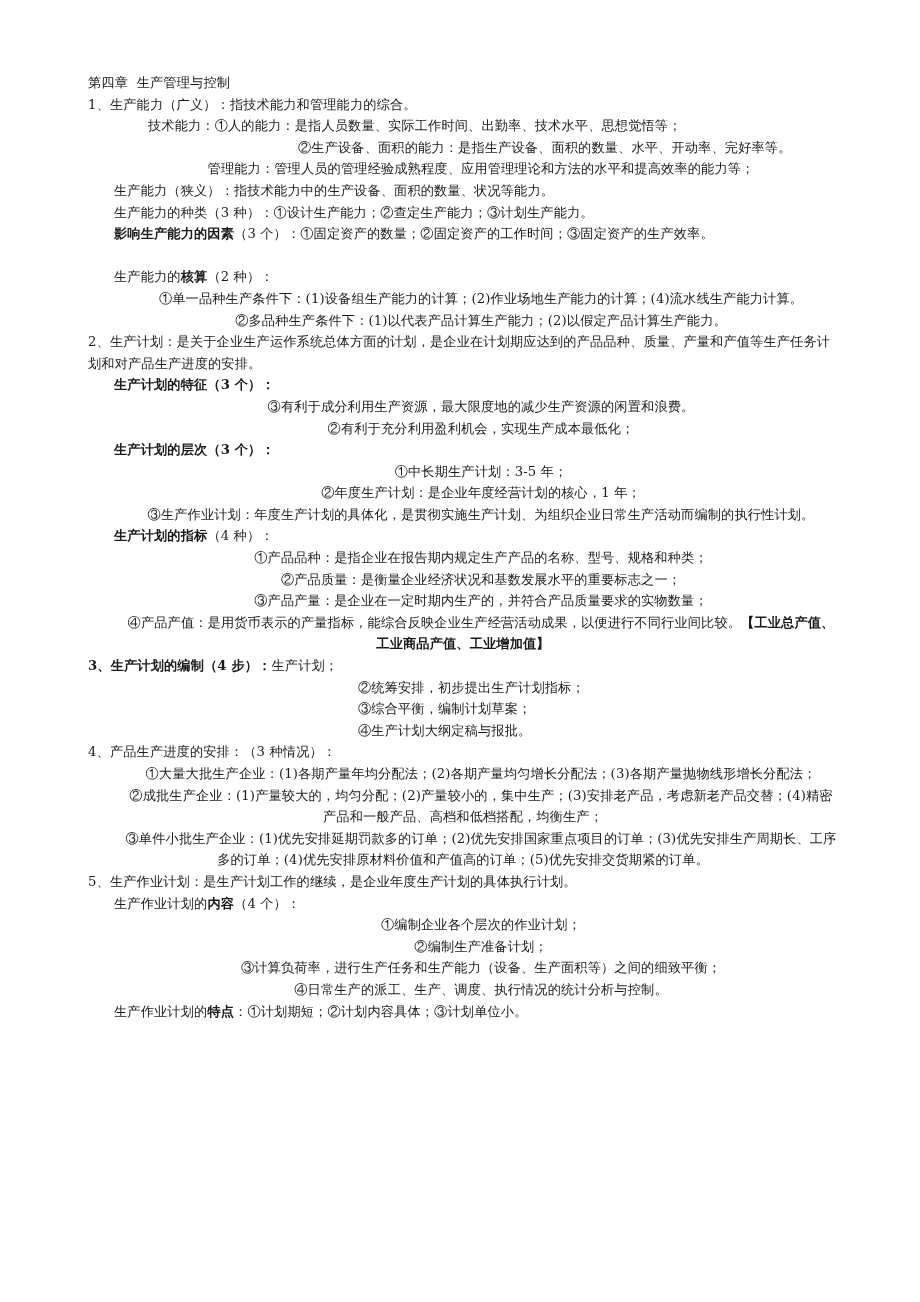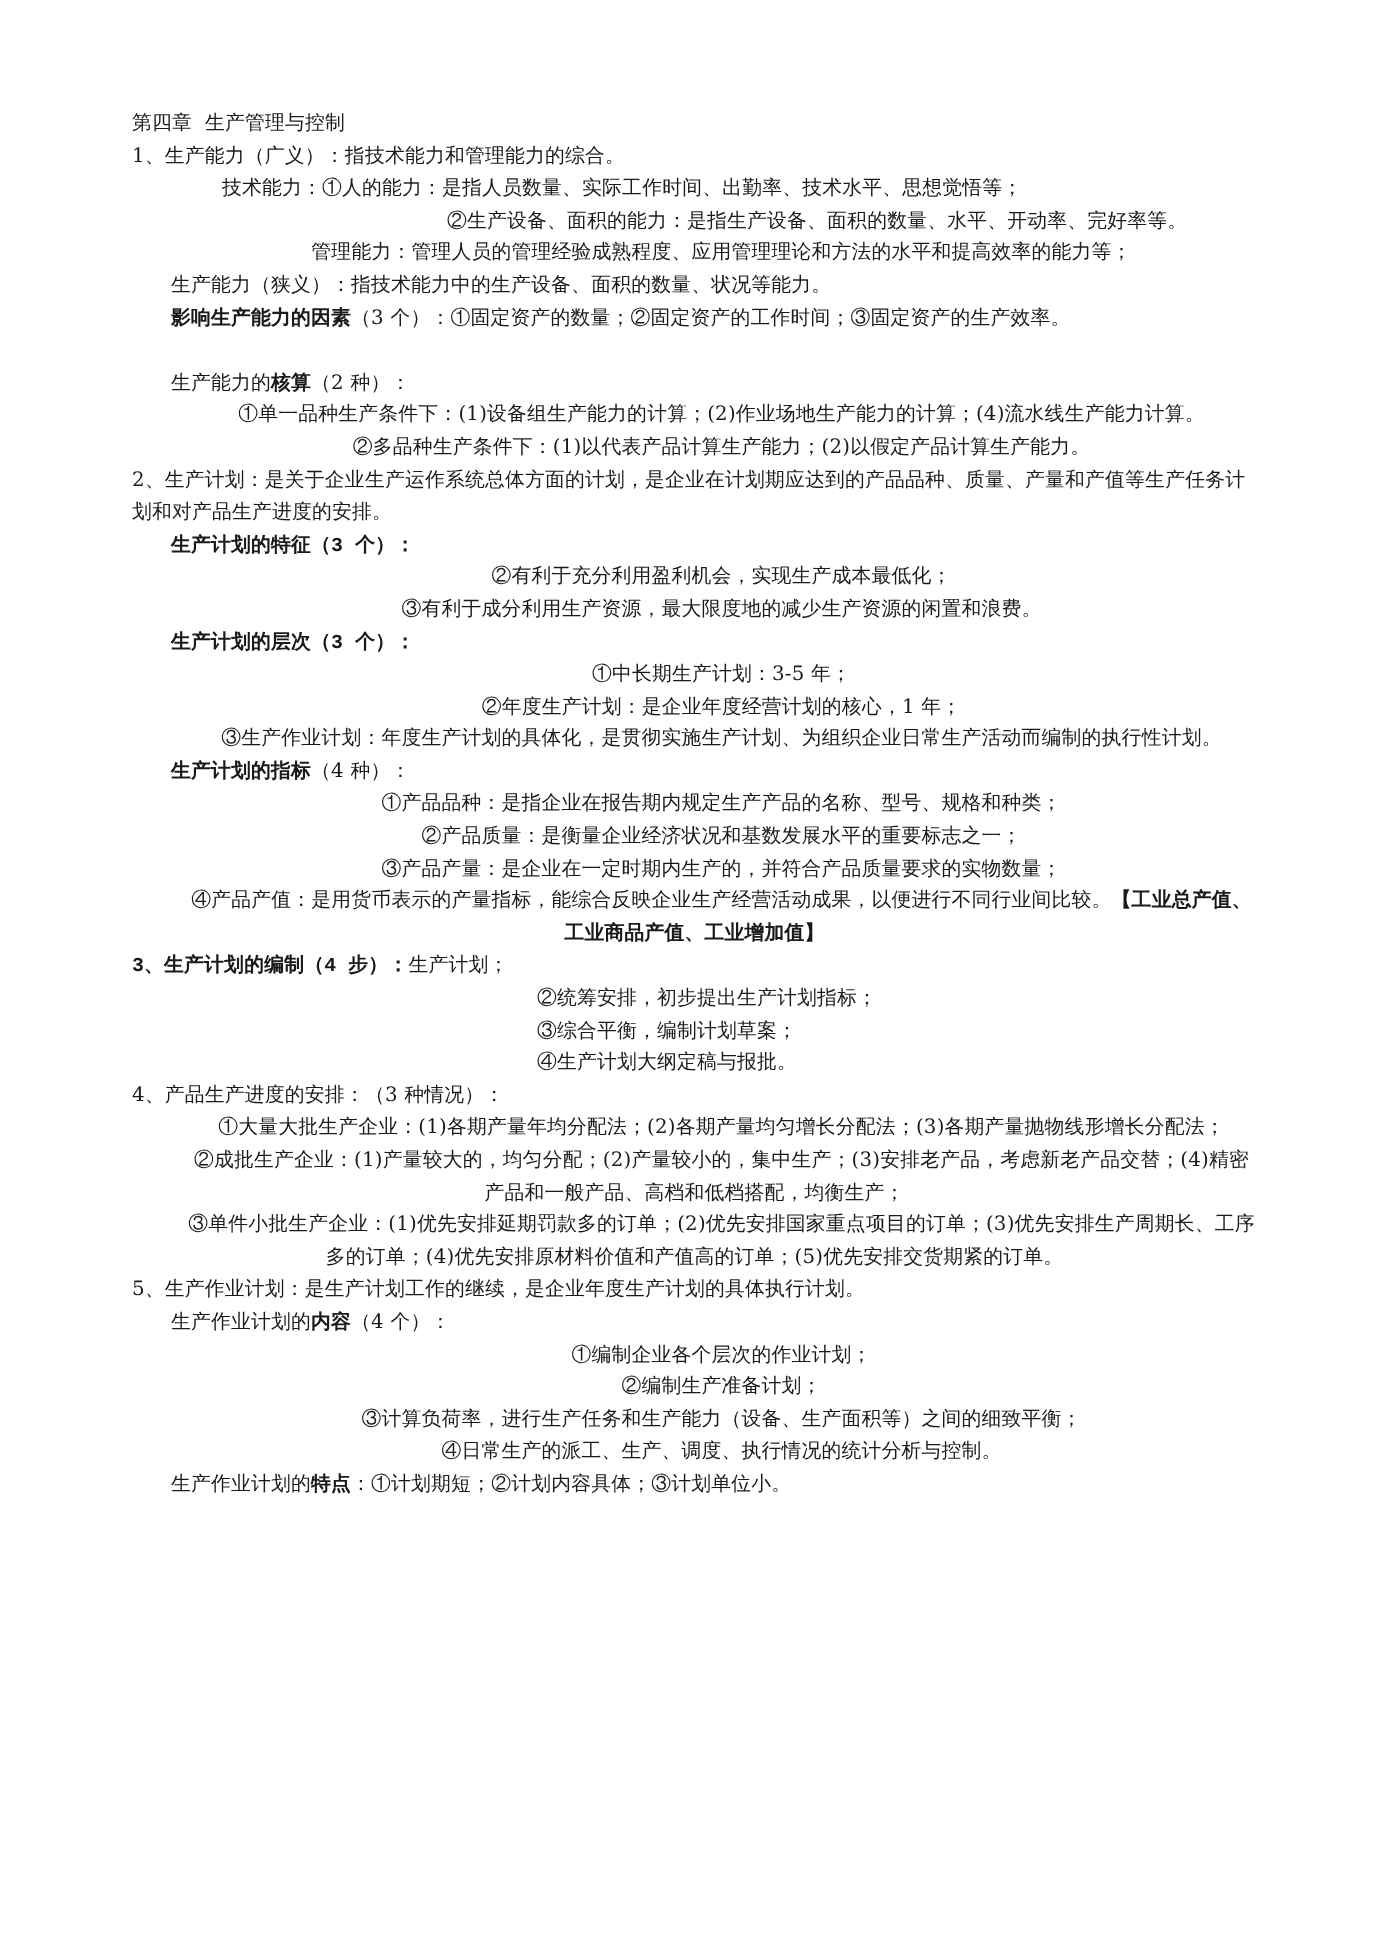--- a/index.html
+++ b/index.html
@@ -36,45 +36,46 @@
     padding: 0;
   }
   
   .ind0  { text-indent: 0px; }
   .ind2  { text-indent: 26px; }
   .ind3  { text-indent: 36px; text-align: center; }
   .ind4  { text-indent: 60px; }
   .ind5  { text-indent: 210px; }
   .ind6  { text-indent: 270px; }
   .blank { height: 21.6px; }
-  b, .bold { font-weight: bold; font-family: Liberation Mono, monospace; }
+  b, .bold { font-weight: bold; }
 </style>
 </head>
 <body>
 
 <div id="page">
   <div class="doc-body">
 
     <p class="line ind0">第四章  生产管理与控制</p>
 
     <p class="line ind0">1、生产能力（广义）：指技术能力和管理能力的综合。</p>
     <p class="line ind4">技术能力：①人的能力：是指人员数量、实际工作时间、出勤率、技术水平、思想觉悟等；</p>
     <p class="line ind5">②生产设备、面积的能力：是指生产设备、面积的数量、水平、开动率、完好率等。</p>
     <p class="line ind3">管理能力：管理人员的管理经验成熟程度、应用管理理论和方法的水平和提高效率的能力等；</p>
     <p class="line ind2">生产能力（狭义）：指技术能力中的生产设备、面积的数量、状况等能力。</p>
+    <p class="line ind2">生产能力的种类（3 种）：①设计生产能力；②查定生产能力；③计划生产能力。</p>
     <p class="line ind2"><b>影响生产能力的因素</b><span>（3 个）：①固定资产的数量；②固定资产的工作时间；③固定资产的生产效率。</span></p>
     <p class="line blank">&nbsp;</p>
     <p class="line ind2"><span>生产能力的</span><b>核算</b><span>（2 种）：</span></p>
     <p class="line ind3">①单一品种生产条件下：(1)设备组生产能力的计算；(2)作业场地生产能力的计算；(4)流水线生产能力计算。</p>
     <p class="line ind3">②多品种生产条件下：(1)以代表产品计算生产能力；(2)以假定产品计算生产能力。</p>
 
     <p class="line ind0">2、生产计划：是关于企业生产运作系统总体方面的计划，是企业在计划期应达到的产品品种、质量、产量和产值等生产任务计划和对产品生产进度的安排。</p>
     <p class="line ind2 bold">生产计划的特征（3 个）：</p>
+    <p class="line ind3">③有利于成分利用生产资源，最大限度地的减少生产资源的闲置和浪费。</p>
     <p class="line ind3">②有利于充分利用盈利机会，实现生产成本最低化；</p>
-    <p class="line ind3">③有利于成分利用生产资源，最大限度地的减少生产资源的闲置和浪费。</p>
     <p class="line ind2 bold">生产计划的层次（3 个）：</p>
     <p class="line ind3">①中长期生产计划：3-5 年；</p>
     <p class="line ind3">②年度生产计划：是企业年度经营计划的核心，1 年；</p>
     <p class="line ind3">③生产作业计划：年度生产计划的具体化，是贯彻实施生产计划、为组织企业日常生产活动而编制的执行性计划。</p>
     <p class="line ind2"><b>生产计划的指标</b><span>（4 种）：</span></p>
     <p class="line ind3">①产品品种：是指企业在报告期内规定生产产品的名称、型号、规格和种类；</p>
     <p class="line ind3">②产品质量：是衡量企业经济状况和基数发展水平的重要标志之一；</p>
     <p class="line ind3">③产品产量：是企业在一定时期内生产的，并符合产品质量要求的实物数量；</p>
     <p class="line ind3"><span>④产品产值：是用货币表示的产量指标，能综合反映企业生产经营活动成果，以便进行不同行业间比较。</span><b>【工业总产值、工业商品产值、工业增加值】</b></p>
 

